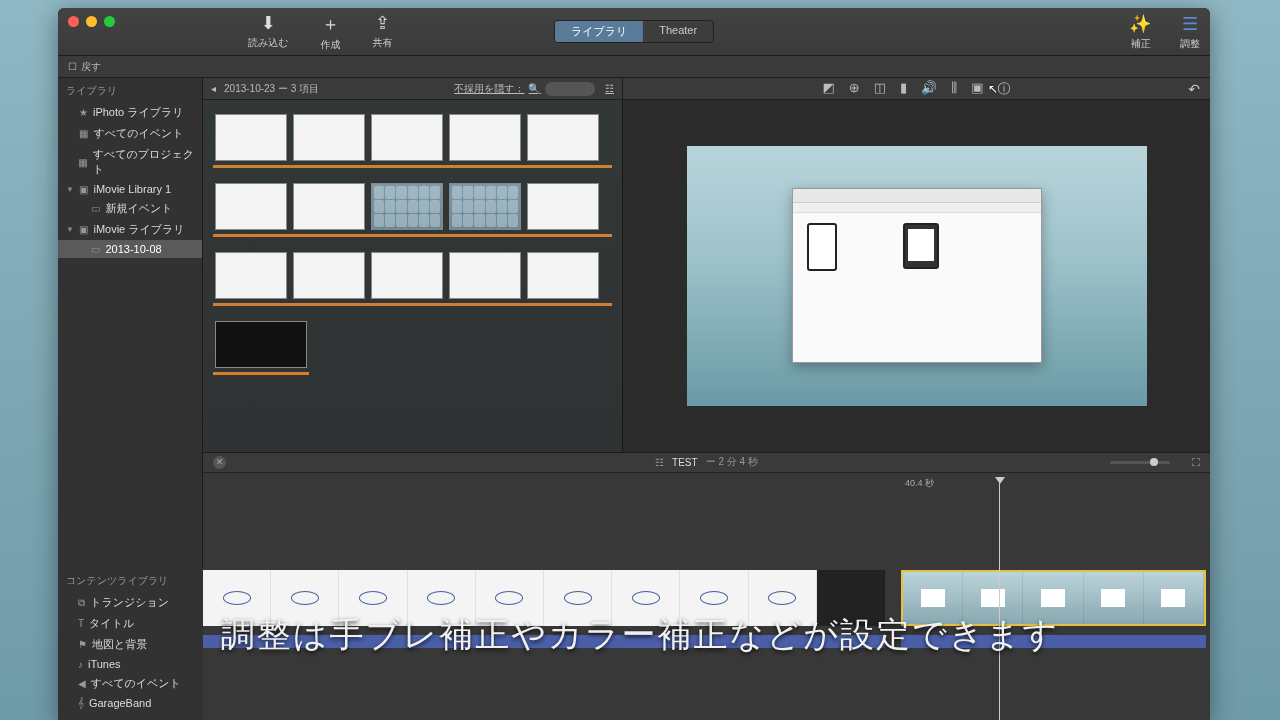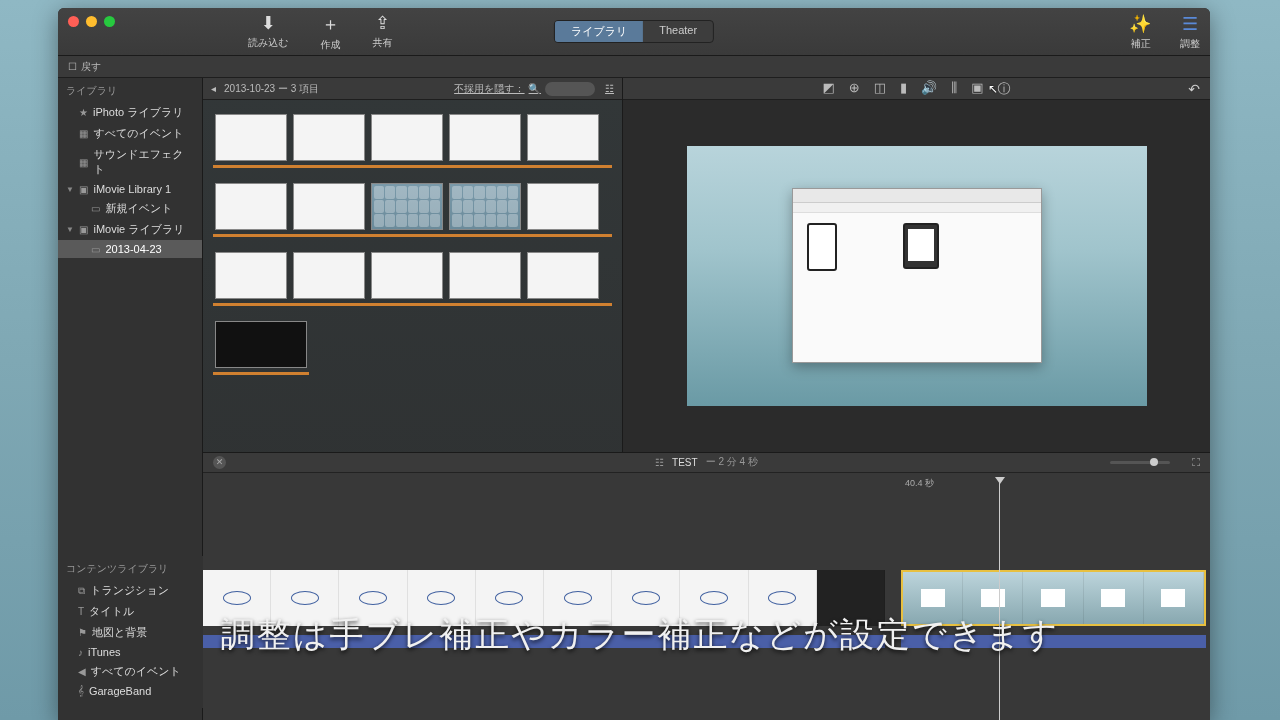--- a/index.html
+++ b/index.html
@@ -68,21 +68,21 @@
 .clip-a { height: 56px; background: #f0f0f0; display: flex; position: relative; }
 .clip-a.first { width: 682px; margin-left: 0; }
 .clip-a.second { width: 305px; margin-left: 16px; border: 2px solid #e8c040; background: linear-gradient(#bcd4db,#88a8b0); }
 .clip-a .frm { flex: 1; border-right: 1px solid rgba(0,0,0,0.08); background: #f4f4f4; display:flex; align-items:center; justify-content:center; font-size:7px; color:#4060a0; overflow:hidden; }
 .clip-a .frm .bubble { width: 28px; height: 14px; border: 1px solid #4060a0; border-radius: 50%; }
 .clip-a.second .frm { background: none; }
 .clip-a.second .frm .mini { width: 24px; height: 18px; background: #fff; }
 .audio-lane { position: absolute; bottom: 72px; height: 13px; background: #4a5fa8; }
 .audio-lane.a1 { left: 0; width: 682px; }
 .audio-lane.a2 { left: 698px; width: 305px; }
-.content-lib { position: absolute; bottom: 12px; left: 0; width: 145px; background: #323232; padding-bottom: 8px; }
+.content-lib { position: absolute; bottom: 0; left: 0; width: 145px; background: #323232; padding-bottom: 8px; }
 .content-lib .sidebar-header { padding-top: 6px; }
 .subtitle-overlay { position: absolute; bottom: 62px; left: 0; right: 0; text-align: center; font-size: 34px; color: #f0f0f0; text-shadow: 0 2px 4px rgba(0,0,0,0.8); z-index: 100; letter-spacing: 2px; font-weight: 300; }
 .cursor-arrow { position: absolute; top: 74px; left: 930px; font-size: 12px; color: #fff; z-index: 50; pointer-events: none; text-shadow: 0 0 2px #000; }
 </style>
 </head>
 <body>
 
 <div class="app-window">
 
   <div class="titlebar">
@@ -137,41 +137,41 @@
             <span>iPhoto ライブラリ</span>
           </div>
           <div class="sidebar-item">
             <span class="tri"></span>
             <span class="glyph">▦</span>
             <span>すべてのイベント</span>
           </div>
           <div class="sidebar-item">
             <span class="tri"></span>
             <span class="glyph">▦</span>
-            <span>サウンドエフェクト</span>
+            <span>すべてのプロジェクト</span>
           </div>
           <div class="sidebar-item">
             <span class="tri">▼</span>
             <span class="glyph">▣</span>
             <span>iMovie Library 1</span>
           </div>
           <div class="sidebar-item lvl2">
             <span class="tri"></span>
             <span class="glyph">▭</span>
             <span>新規イベント</span>
           </div>
           <div class="sidebar-item">
             <span class="tri">▼</span>
             <span class="glyph">▣</span>
             <span>iMovie ライブラリ</span>
           </div>
           <div class="sidebar-item lvl2 selected">
             <span class="tri"></span>
             <span class="glyph">▭</span>
-            <span>2013-04-23</span>
+            <span>2013-10-08</span>
           </div>
         </div>
       <div class="content-lib">
         <div class="sidebar-header">コンテンツライブラリ</div>
         <div id="contentlib-list">
             <div class="sidebar-item">
               <span class="glyph">⧉</span>
               <span>トランジション</span>
             </div>
             <div class="sidebar-item">

